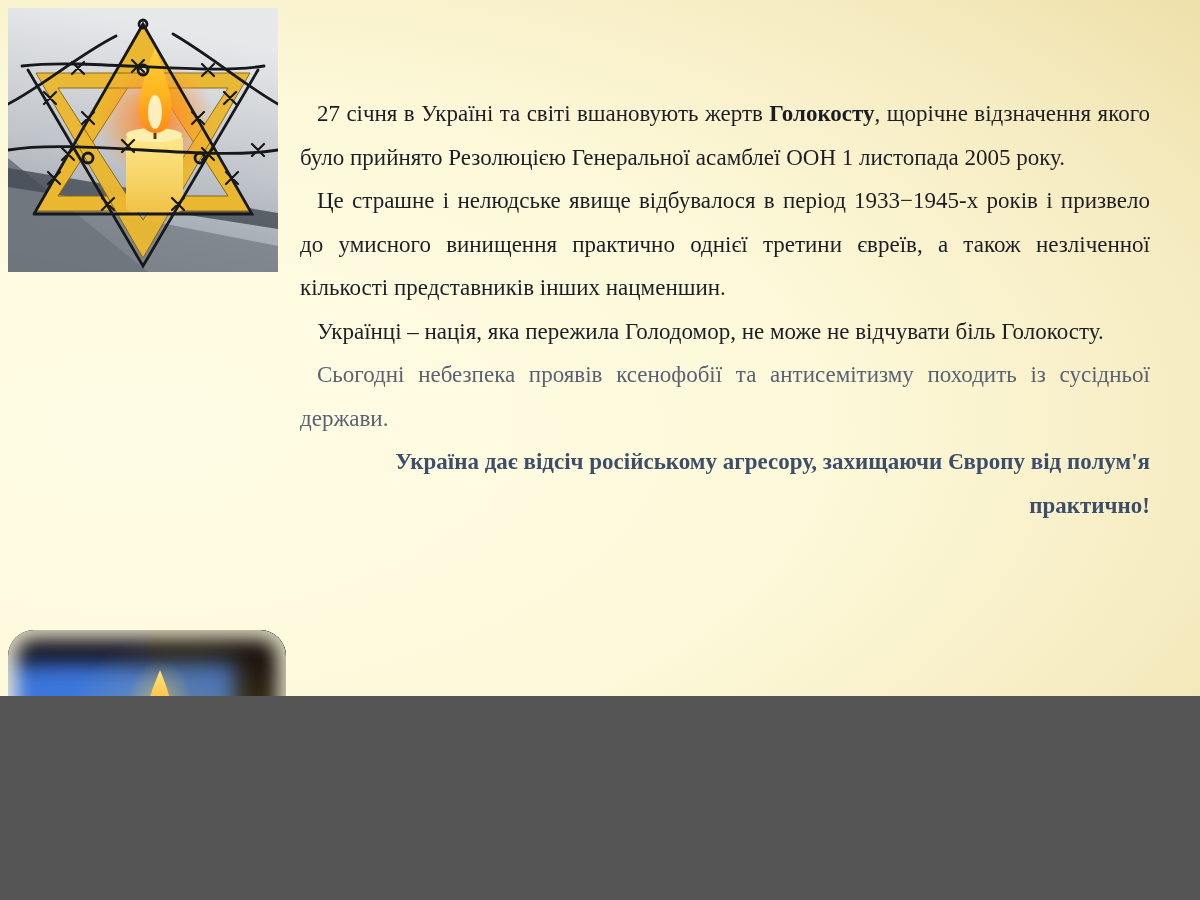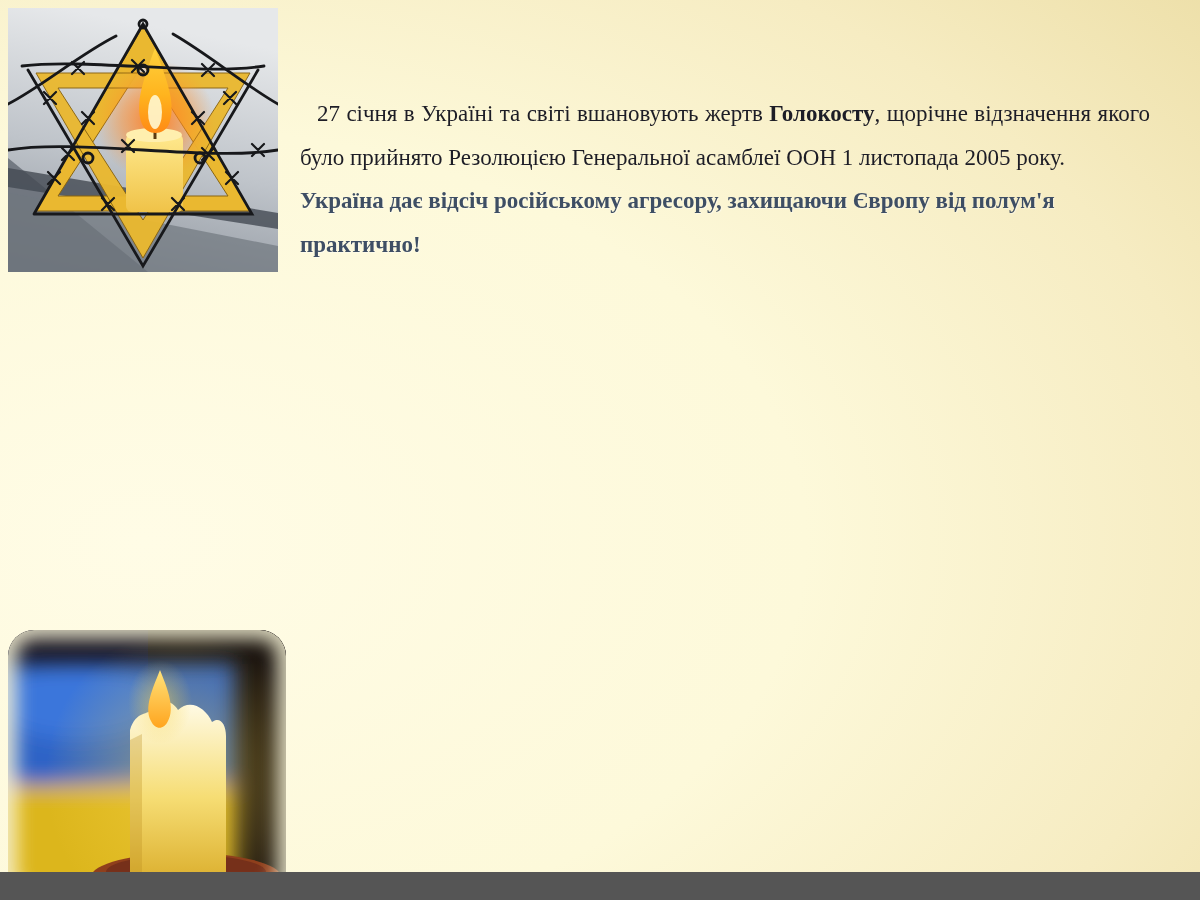--- a/index.html
+++ b/index.html
@@ -1,31 +1,31 @@
 <!DOCTYPE html>
 <html lang="uk"><head>
 <meta charset="utf-8">
 <style>
   html,body{margin:0;padding:0;background:#555;}
   .slide{
-    position:relative;width:1200px;height:872px;overflow:hidden;
+    position:relative;width:1200px;height:696px;overflow:hidden;
     background:radial-gradient(ellipse 145% 125% at 12% 62%,
       #fffce6 0%, #fdf9da 38%, #f6ecc2 62%, #eddfa8 80%, #e3d190 100%);
     font-family:"Liberation Serif","DejaVu Serif",serif;
   }
   .text-block{
     position:absolute;left:300px;top:92px;width:850px;
     color:#1d1d26;font-size:23px;line-height:43.5px;
     text-align:justify;
   }
   .text-block p{margin:0;text-indent:17px;}
   .text-block p.no-indent{text-indent:0;}
   .text-block p.slate{color:#596272;}
   .text-block p.finale{
-    text-align:left;text-indent:0;font-weight:bold;color:#3e4e64;
+    text-align:right;text-indent:0;font-weight:bold;color:#3e4e64;
     text-shadow:1px 1px 1px rgba(255,255,255,0.45);
   }
   .finale .line{display:block;}
   figure{margin:0;position:absolute;padding:0;}
   .star-figure{left:8px;top:8px;width:270px;height:264px;}
   .flag-figure{left:8px;top:630px;width:278px;height:270px;border-radius:26px;overflow:hidden;}
   .soft{position:relative;}
   .soft::after{
     content:"";position:absolute;inset:0;border-radius:inherit;pointer-events:none;
     box-shadow:inset 0 0 18px 9px rgba(252,248,219,0.85);
@@ -100,20 +100,23 @@
         <circle cx="135" cy="62" r="5"></circle>
         <circle cx="80" cy="150" r="5"></circle>
         <circle cx="192" cy="150" r="5"></circle>
         <circle cx="135" cy="16" r="4"></circle>
       </g>
     </svg>
   </figure>
 
   <div class="text-block">
     <p><span>27 січня в Україні та світі вшановують жертв </span><b>Голокосту</b><span>, щорічне відзначення якого було прийнято Резолюцією Генеральної асамблеї ООН 1 листопада 2005 року.</span></p>
+    <p>Це страшне і нелюдське явище відбувалося в період 1933−1945-х років і призвело до умисного винищення практично однієї третини євреїв, а також незліченної кількості представників інших нацменшин.</p>
+    <p>Українці – нація, яка пережила Голодомор, не може не відчувати біль Голокосту.</p>
+    <p class="slate">Сьогодні небезпека проявів ксенофобії та антисемітизму походить із сусідньої держави.</p>
     <p class="finale">
       <span class="line">Україна дає відсіч російському агресору, захищаючи Європу від полум'я</span>
       <span class="line">практично!</span>
     </p>
   </div>
 
   <figure class="flag-figure soft">
     <svg width="278" height="270" viewBox="0 0 278 270" role="img">
       <defs>
         <filter id="softblur" x="-30%" y="-30%" width="160%" height="160%">

